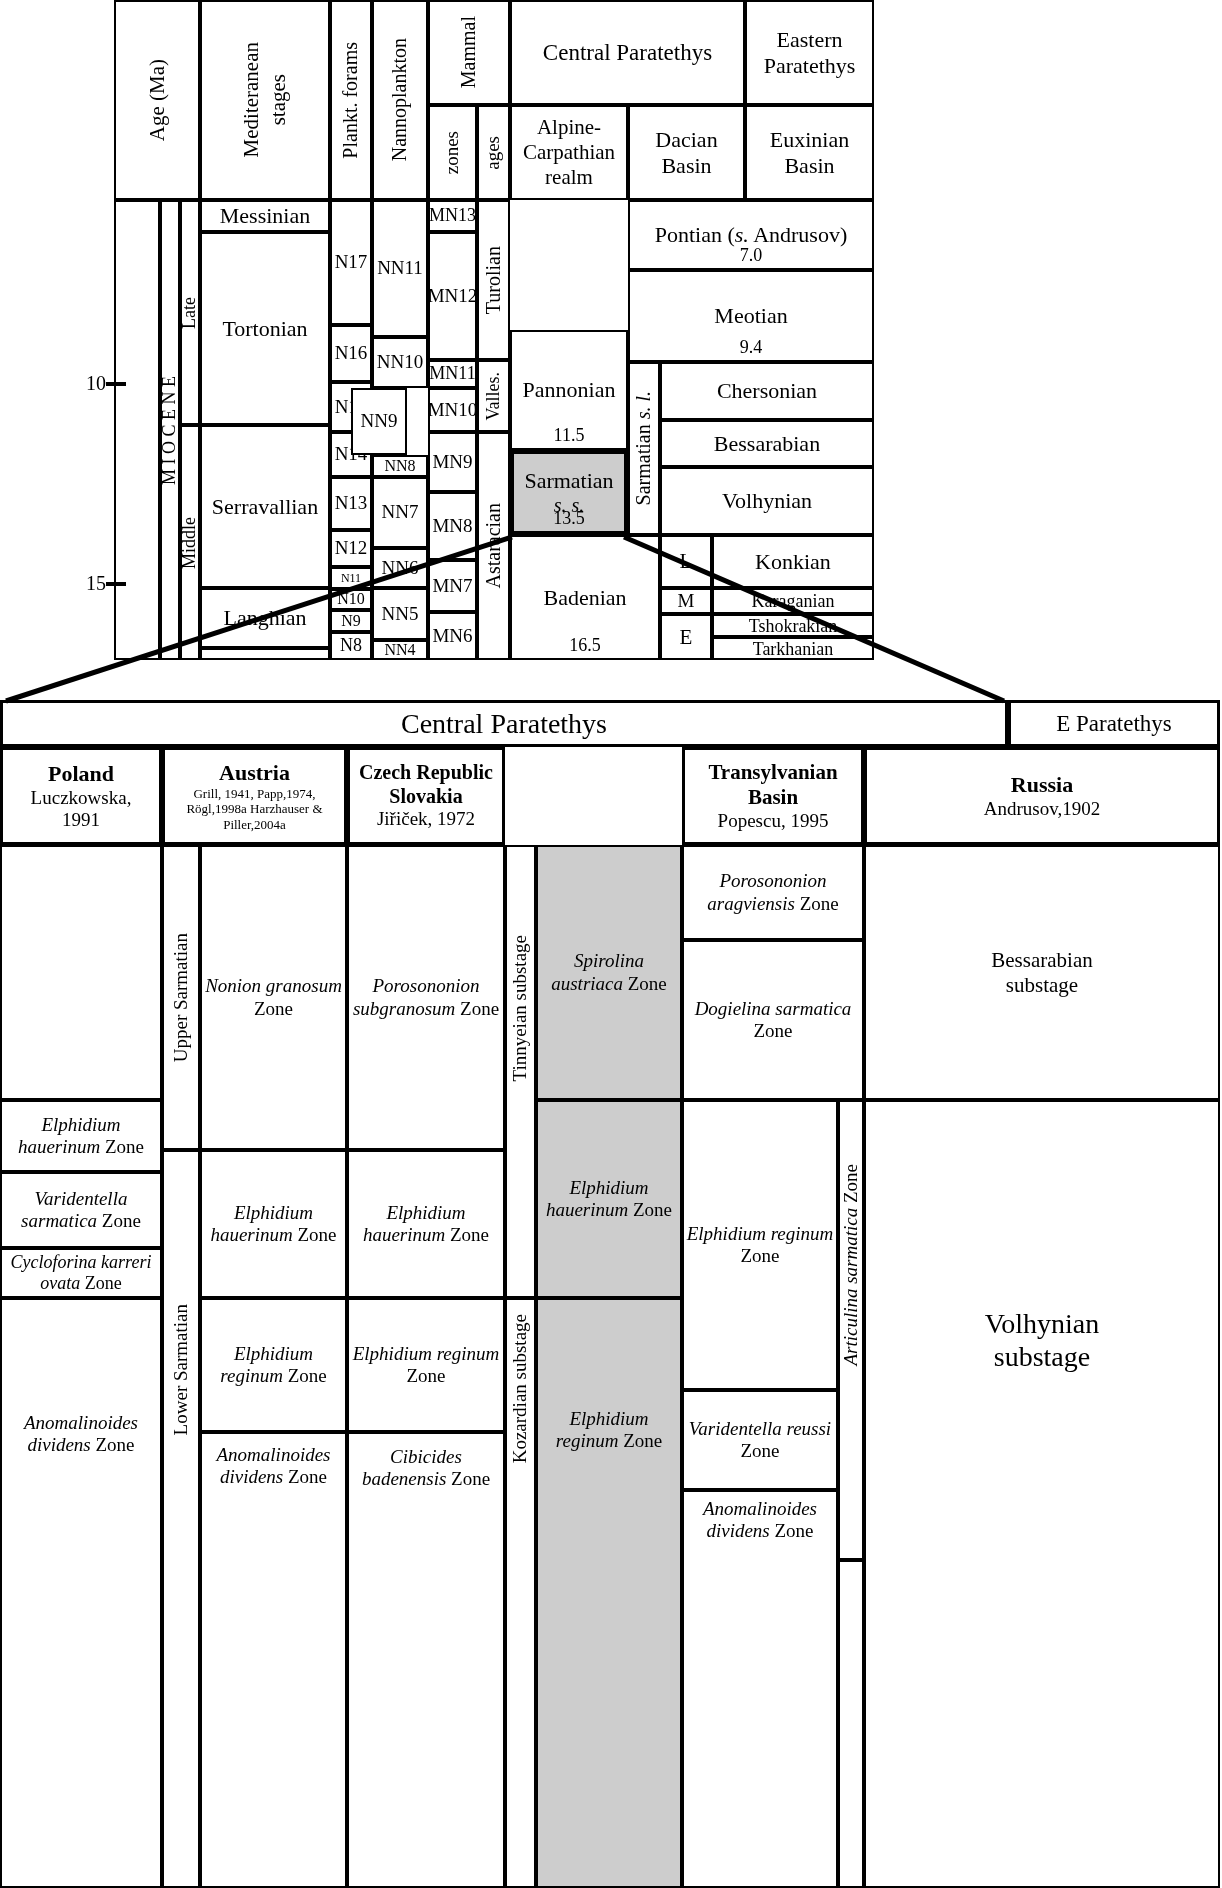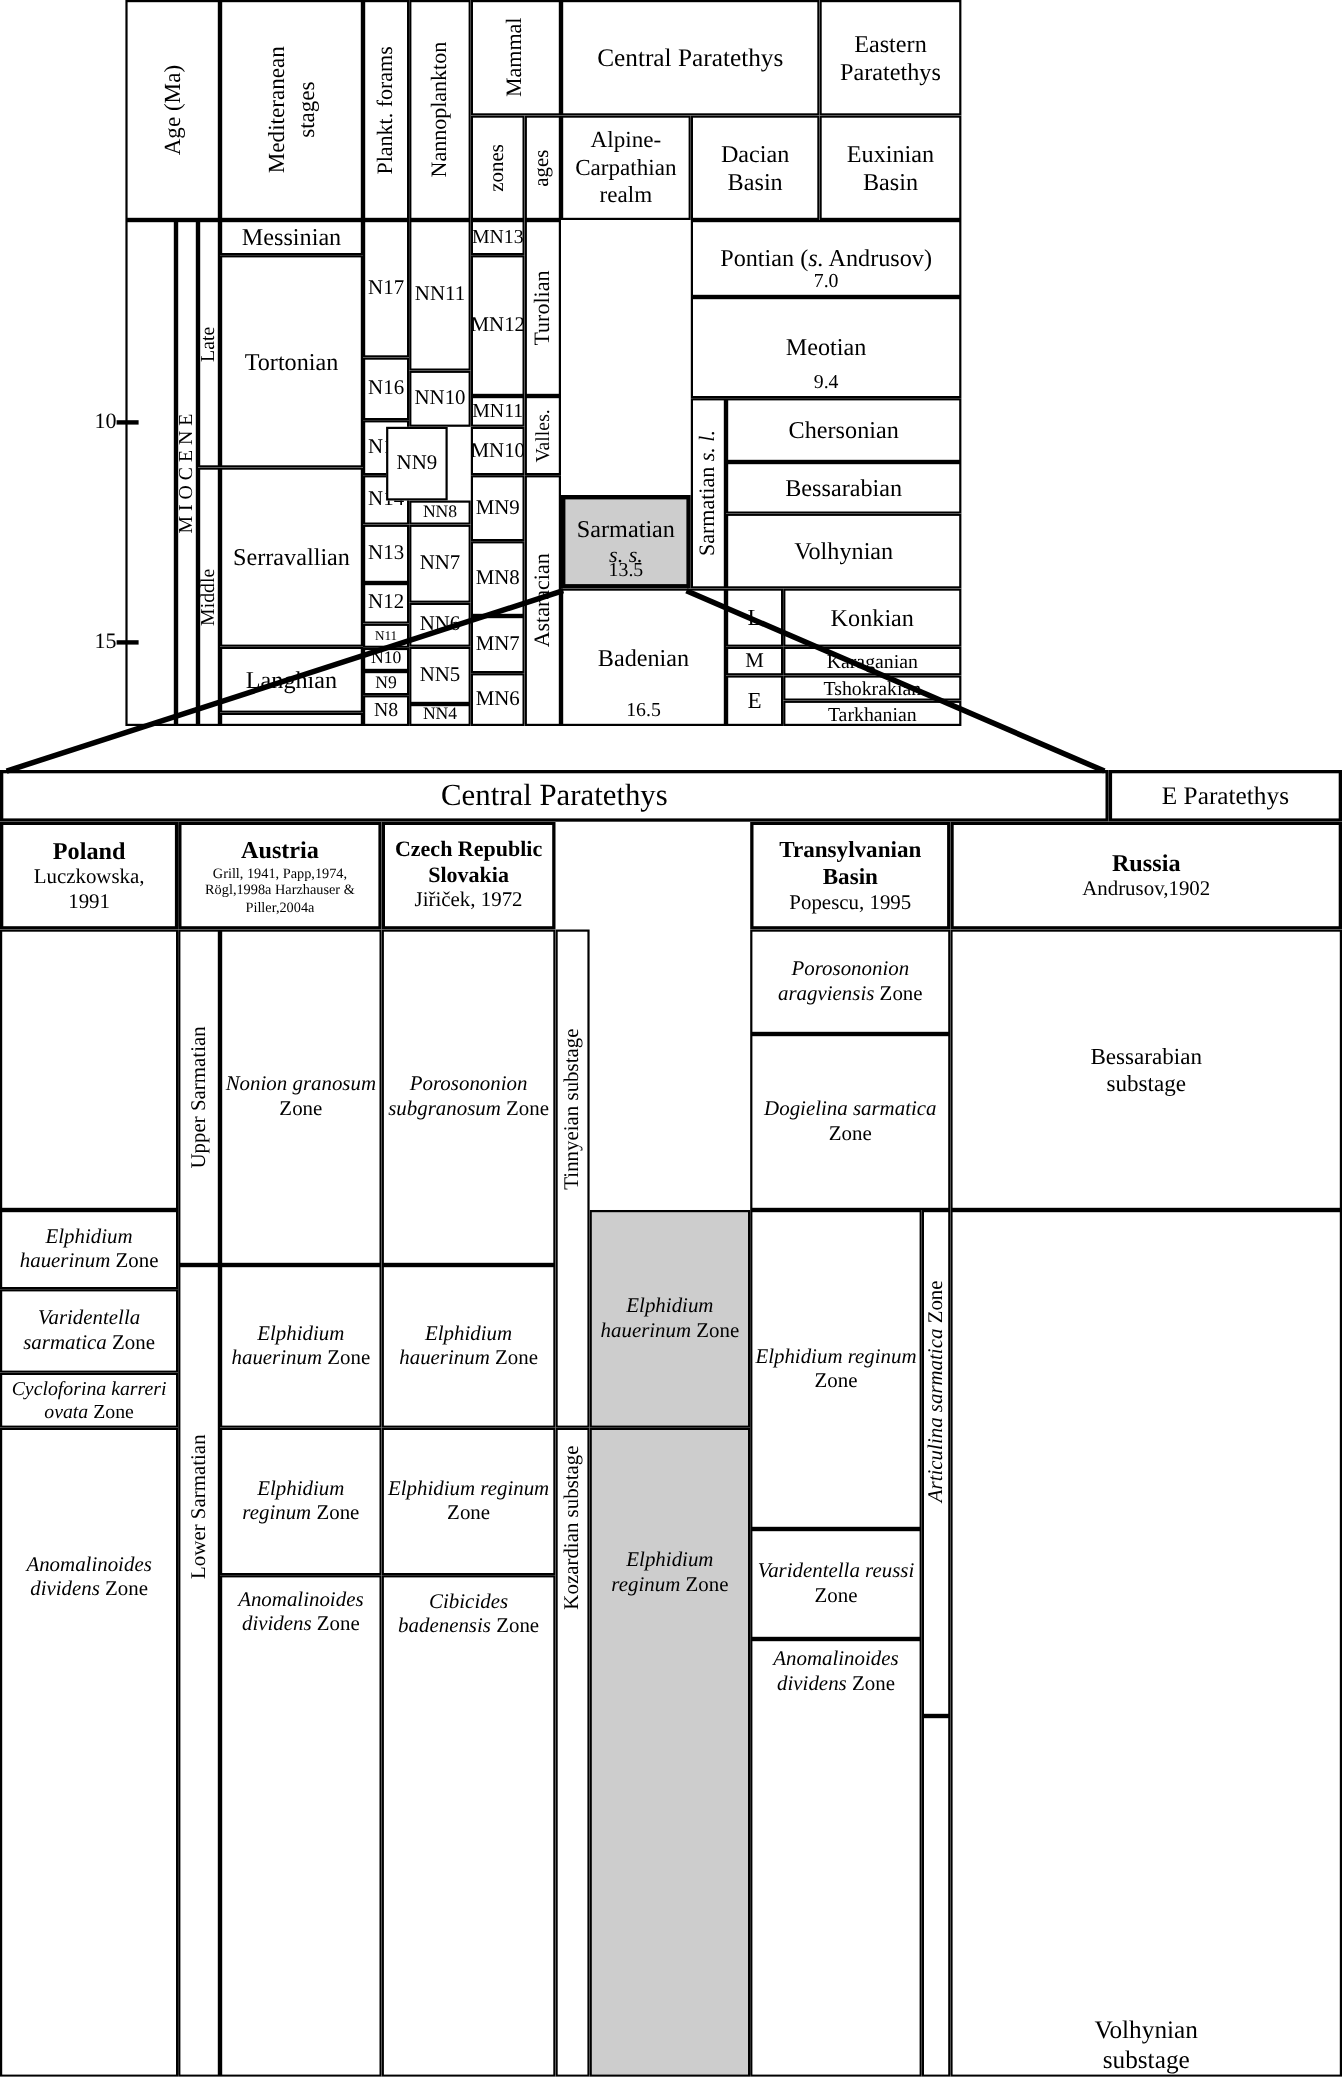--- a/index.html
+++ b/index.html
@@ -179,20 +179,24 @@
   <div class="cell" style="left:477px;top:200px;width:33px;height:160px">
       <span class="vtext" style="font-size:20px">Turolian</span>
     </div>
   <div class="cell" style="left:477px;top:360px;width:33px;height:72px">
       <span class="vtext" style="font-size:18px">Valles.</span>
     </div>
   <div class="cell" style="left:477px;top:432px;width:33px;height:228px">
       <span class="vtext" style="font-size:20px">Astaracian</span>
     </div>
 
+  <div class="cell" style="left:510px;top:330px;width:118px;height:120px;font-size:22px">
+    <span>Pannonian</span>
+    <span class="age">11.5</span>
+  </div>
   <div class="cell shaded" style="left:510px;top:450px;width:118px;height:85px;border-width:4px">
     <span style="font-size:22px">Sarmatian</span>
     <span class="i" style="font-size:20px">s. s.</span>
     <span class="age">13.5</span>
   </div>
   <div class="cell" style="left:510px;top:535px;width:150px;height:125px;font-size:22px">
     <span>Badenian</span>
     <span class="age">16.5</span>
   </div>
 
@@ -313,20 +317,23 @@
     <div><span class="taxon">Cibicides badenensis</span> <span>Zone</span></div>
   </div>
 
   <div class="cell" style="left:505px;top:845px;width:31px;height:453px;justify-content:flex-start;padding-top:88px">
     <span class="vtext" style="font-size:19px">Tinnyeian substage</span>
   </div>
   <div class="cell" style="left:505px;top:1298px;width:31px;height:590px;justify-content:flex-start;padding-top:14px">
     <span class="vtext" style="font-size:19px">Kozardian substage</span>
   </div>
 
+  <div class="cell zone shaded" style="left:536px;top:845px;width:146px;height:255px">
+    <div><span class="taxon">Spirolina austriaca</span> <span>Zone</span></div>
+  </div>
   <div class="cell zone shaded" style="left:536px;top:1100px;width:146px;height:198px">
     <div><span class="taxon">Elphidium hauerinum</span> <span>Zone</span></div>
   </div>
   <div class="cell zone shaded" style="left:536px;top:1298px;width:146px;height:590px;justify-content:flex-start;padding-top:108px">
     <div><span class="taxon">Elphidium reginum</span> <span>Zone</span></div>
   </div>
 
   <div class="cell zone" style="left:682px;top:845px;width:182px;height:95px">
     <div><span class="taxon">Porosononion aragviensis</span> <span>Zone</span></div>
   </div>
@@ -343,21 +350,21 @@
     <div><span class="taxon">Anomalinoides dividens</span> <span>Zone</span></div>
   </div>
   <div class="cell" style="left:838px;top:1100px;width:26px;height:460px;justify-content:flex-start;padding-top:62px">
     <span class="vtext" style="font-size:19px"><span class="taxon">Articulina sarmatica</span> <span>Zone</span></span>
   </div>
   <div class="cell" style="left:838px;top:1560px;width:26px;height:328px"></div>
 
   <div class="cell" style="left:864px;top:845px;width:356px;height:255px;font-size:21px">
     <span style="max-width:150px">Bessarabian substage</span>
   </div>
-  <div class="cell" style="left:864px;top:1100px;width:356px;height:788px;font-size:23px;justify-content:flex-end;padding-top:205px">
+  <div class="cell" style="left:864px;top:1100px;width:356px;height:788px;font-size:28px;justify-content:flex-start;padding-top:205px">
     <span style="max-width:150px">Volhynian substage</span>
   </div>
 
   <svg class="overlay" width="1222" height="1888" viewBox="0 0 1222 1888">
     <line x1="512" y1="537" x2="6" y2="701" stroke="#000" stroke-width="5"></line>
     <line x1="624" y1="537" x2="1004" y2="701" stroke="#000" stroke-width="5"></line>
   </svg>
 
 </div>
 

